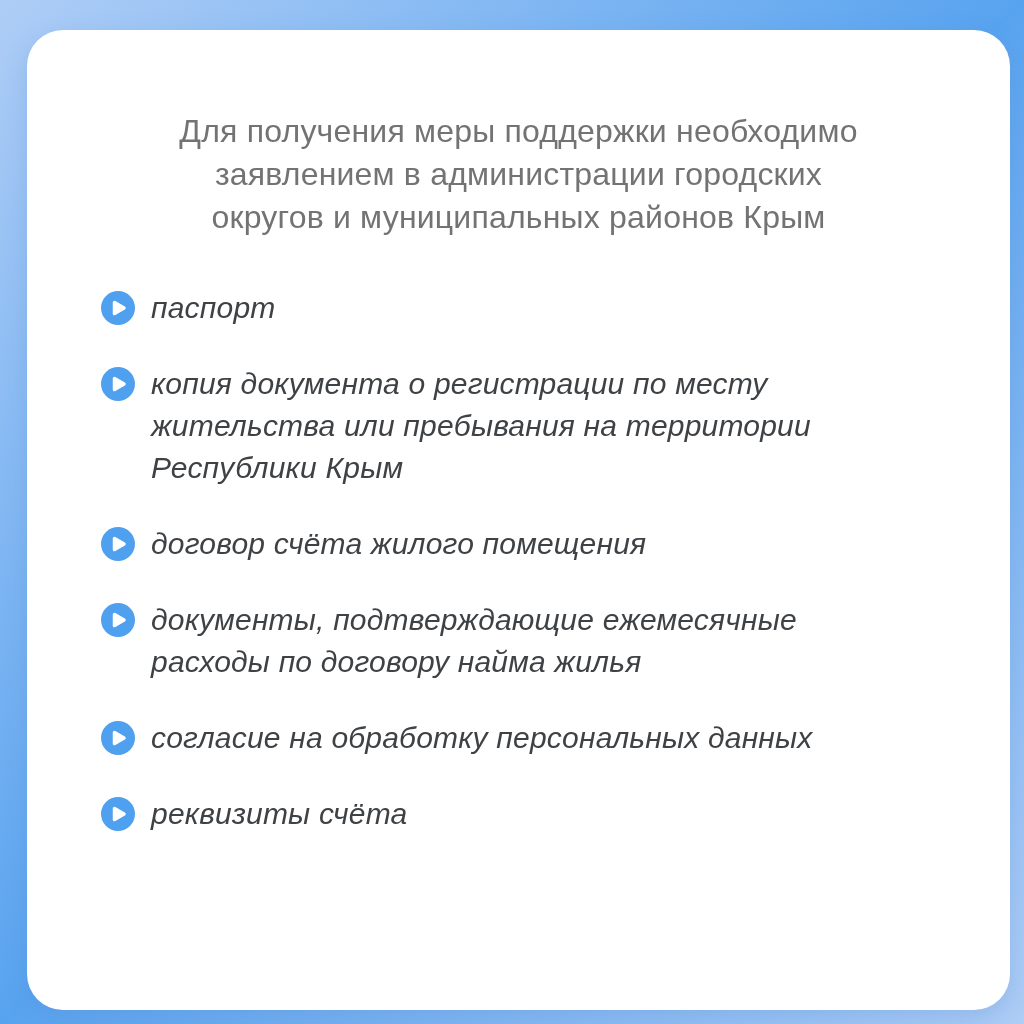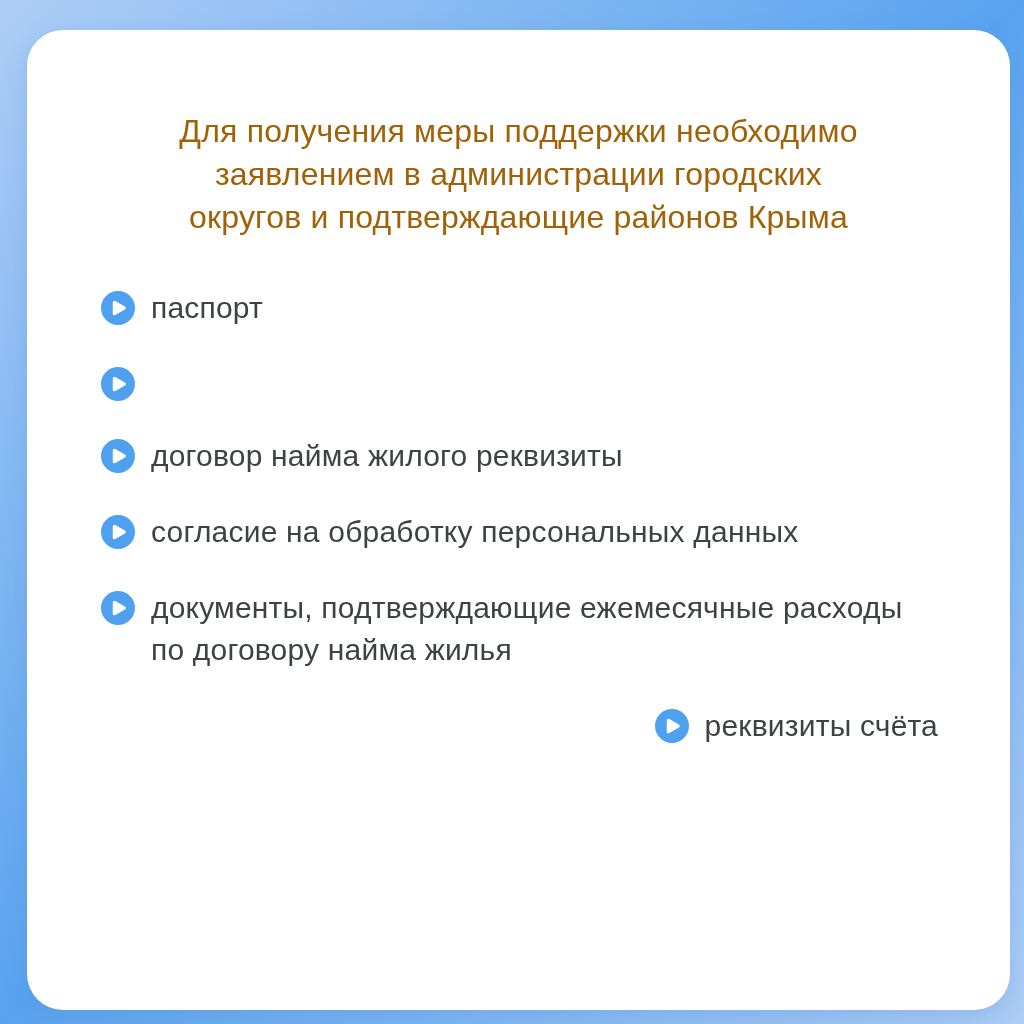--- a/index.html
+++ b/index.html
@@ -12,39 +12,40 @@
   .card {
     position: absolute;
     top: 30px; left: 27px; right: 14px; bottom: 14px;
     background: #FFFFFF;
     border-radius: 36px;
     box-shadow: 0 8px 22px rgba(90, 140, 210, 0.28);
     padding-top: 80px;
   }
   .heading {
     text-align: center;
-    color: #a16207;
+    color: #737373;
     font-size: 32px;
     line-height: 43px;
     font-weight: 400;
     letter-spacing: 0.2px;
   }
   .heading .bold { font-weight: 700; }
   .doc-list {
     margin-top: 48px;
     padding-left: 74px;
-    padding-right: 72px;
+    padding-right: 28px;
     list-style: none;
+    font-style: italic;
   }
   .doc-item {
     display: flex;
     align-items: flex-start;
     margin-bottom: 34px;
   }
-  .doc-item:last-child { margin-bottom: 0; justify-content: flex-end; }
+  .doc-item:last-child { margin-bottom: 0; }
   .bullet {
     flex: 0 0 34px;
     width: 34px; height: 34px;
     margin-top: 4px;
     margin-right: 16px;
   }
   .bullet svg { display: block; width: 34px; height: 34px; }
   .doc-text {
     color: #3F4245;
     font-size: 30px;
@@ -55,72 +56,73 @@
   }
 </style>
 </head>
 <body>
 
 <div class="card">
 
   <div class="heading">
     <div>Для получения меры поддержки необходимо</div>
     <div>заявлением в администрации городских</div>
-    <div>округов и подтверждающие районов Крыма</div>
+    <div>округов и муниципальных районов Крым</div>
   </div>
 
   <ul class="doc-list">
     <li class="doc-item">
       <span class="bullet">
         <svg viewBox="0 0 34 34">
             <circle cx="17" cy="17" r="17" fill="#4FA0EE"></circle>
             <path d="M13.5 11.5 L23 17 L13.5 22.5 Z" fill="#FFFFFF" stroke="#FFFFFF" stroke-width="3.5" stroke-linejoin="round"></path>
           </svg>
       </span>
       <span class="doc-text">паспорт</span>
     </li>
     <li class="doc-item">
       <span class="bullet">
         <svg viewBox="0 0 34 34">
             <circle cx="17" cy="17" r="17" fill="#4FA0EE"></circle>
             <path d="M13.5 11.5 L23 17 L13.5 22.5 Z" fill="#FFFFFF" stroke="#FFFFFF" stroke-width="3.5" stroke-linejoin="round"></path>
           </svg>
       </span>
+      <span class="doc-text">копия документа о регистрации по месту жительства или пребывания на территории Республики Крым</span>
     </li>
     <li class="doc-item">
       <span class="bullet">
         <svg viewBox="0 0 34 34">
             <circle cx="17" cy="17" r="17" fill="#4FA0EE"></circle>
             <path d="M13.5 11.5 L23 17 L13.5 22.5 Z" fill="#FFFFFF" stroke="#FFFFFF" stroke-width="3.5" stroke-linejoin="round"></path>
           </svg>
       </span>
-      <span class="doc-text">договор найма жилого реквизиты</span>
+      <span class="doc-text">договор счёта жилого помещения</span>
+    </li>
+    <li class="doc-item">
+      <span class="bullet">
+        <svg viewBox="0 0 34 34">
+            <circle cx="17" cy="17" r="17" fill="#4FA0EE"></circle>
+            <path d="M13.5 11.5 L23 17 L13.5 22.5 Z" fill="#FFFFFF" stroke="#FFFFFF" stroke-width="3.5" stroke-linejoin="round"></path>
+          </svg>
+      </span>
+      <span class="doc-text">документы, подтверждающие ежемесячные расходы по договору найма жилья</span>
     </li>
     <li class="doc-item">
       <span class="bullet">
         <svg viewBox="0 0 34 34">
             <circle cx="17" cy="17" r="17" fill="#4FA0EE"></circle>
             <path d="M13.5 11.5 L23 17 L13.5 22.5 Z" fill="#FFFFFF" stroke="#FFFFFF" stroke-width="3.5" stroke-linejoin="round"></path>
           </svg>
       </span>
       <span class="doc-text">согласие на обработку персональных данных</span>
     </li>
     <li class="doc-item">
       <span class="bullet">
         <svg viewBox="0 0 34 34">
             <circle cx="17" cy="17" r="17" fill="#4FA0EE"></circle>
             <path d="M13.5 11.5 L23 17 L13.5 22.5 Z" fill="#FFFFFF" stroke="#FFFFFF" stroke-width="3.5" stroke-linejoin="round"></path>
           </svg>
       </span>
-      <span class="doc-text">документы, подтверждающие ежемесячные расходы по договору найма жилья</span>
-    </li>
-    <li class="doc-item">
-      <span class="bullet">
-        <svg viewBox="0 0 34 34">
-            <circle cx="17" cy="17" r="17" fill="#4FA0EE"></circle>
-            <path d="M13.5 11.5 L23 17 L13.5 22.5 Z" fill="#FFFFFF" stroke="#FFFFFF" stroke-width="3.5" stroke-linejoin="round"></path>
-          </svg>
-      </span>
       <span class="doc-text">реквизиты счёта</span>
     </li>
   </ul>
 
 </div>
 
 </body></html>

